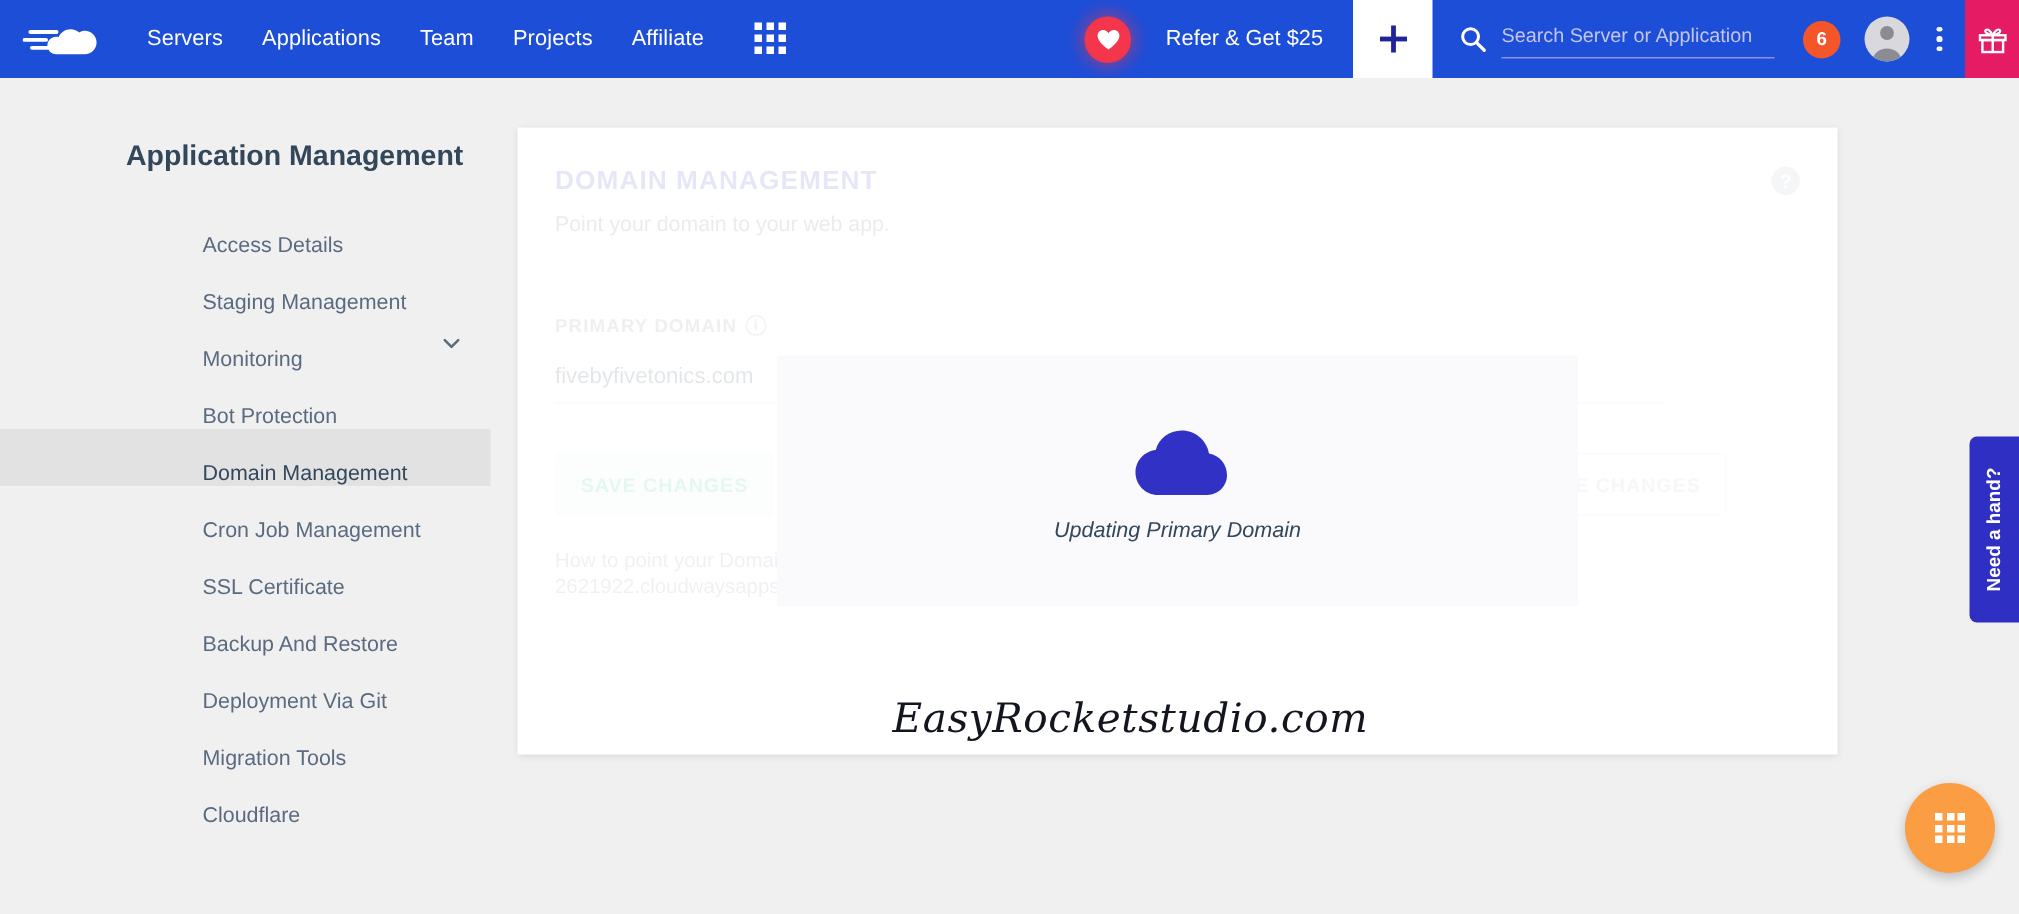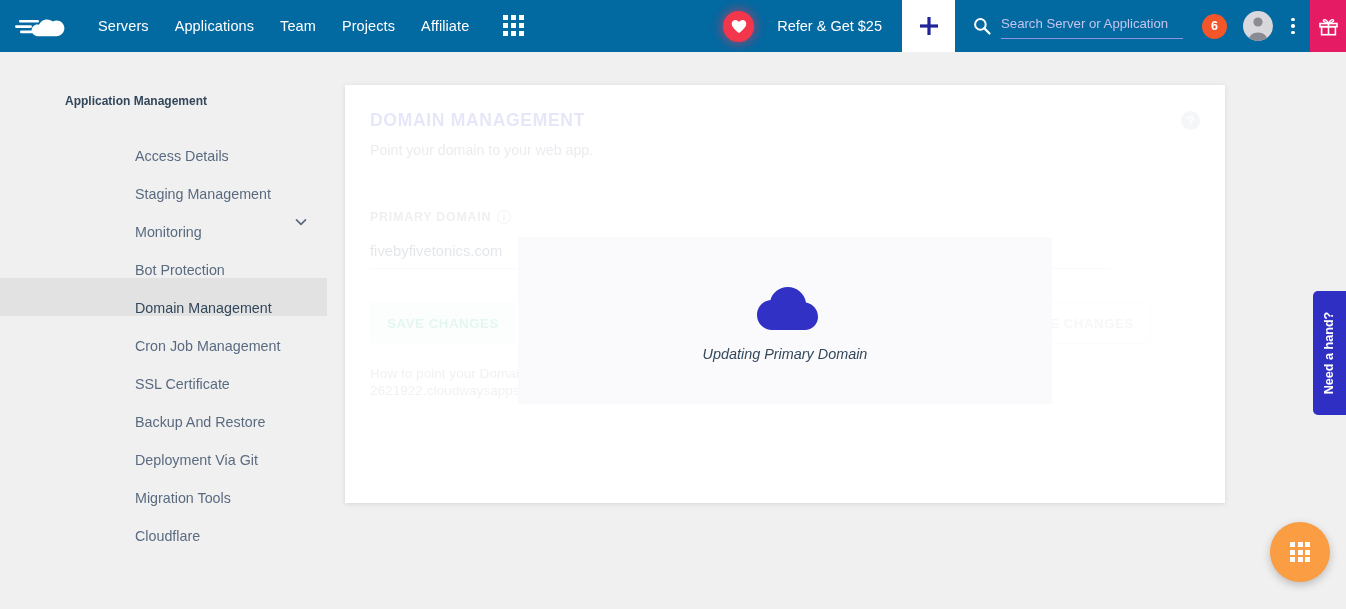--- a/index.html
+++ b/index.html
@@ -7,21 +7,21 @@
     width: 1346px; height: 609px;
     background: #f0f0f0;
     font-family: "Liberation Sans", sans-serif;
     overflow: hidden;
   }
 
   
   .topnav {
     position: absolute; top: 0; left: 0;
     width: 1346px; height: 52px;
-    background: #0369a1;
+    background: #1d4ed8;
     display: flex; align-items: center;
   }
   .logo-wrap {
     width: 96px; height: 52px;
     display: flex; align-items: center; justify-content: center;
     flex: 0 0 auto;
   }
   .logo-svg { display: block; }
   .nav-links { display: flex; align-items: center; gap: 26px; margin-left: 2px; }
   .nav-link {
@@ -97,22 +97,22 @@
     display: flex; align-items: center; justify-content: center;
     margin-left: 6px; cursor: pointer; flex: 0 0 auto;
   }
 
   
   .page { position: absolute; top: 52px; left: 0; width: 1346px; height: 557px; background: #f0f0f0; }
 
   
   .sidebar { position: absolute; left: 0; top: 0; width: 327px; padding-top: 42px; }
   .sidebar-title {
-    font-size: 12px; font-weight: bold; color: #33475b;
-    padding-left: 65px; margin-bottom: 18px;
+    font-size: 19px; font-weight: bold; color: #33475b;
+    padding-left: 84px; margin-bottom: 18px;
   }
   .side-item {
     height: 38px; display: flex; align-items: flex-end;
     padding-left: 135px; padding-right: 18px;
     font-size: 14.3px; color: #5a6b80; cursor: pointer;
     position: relative;
   }
   .side-item.active { background: #e2e2e2; color: #33475b; }
   .chev {
     position: absolute; right: 20px; top: 50%;
@@ -391,20 +391,21 @@
     </div>
 
     <div class="overlay">
       <svg width="70" height="52" viewBox="0 0 70 52">
         <path d="M22 50c-8.3 0-15-6.7-15-15 0-7.8 5.9-14.2 13.5-15C22.3 12.6 29.4 7 37.8 7c9.2 0 16.8 6.7 18.2 15.4C63.1 23.6 68 29.7 68 36.9 68 44.1 62.1 50 54.9 50z" fill="#3231c6"></path>
       </svg>
       <div class="overlay-text">Updating Primary Domain</div>
     </div>
   </div>
 
+  <div class="watermark">EasyRocketstudio.com</div>
 
   <div class="need-hand">
     <span>Need a hand?</span>
   </div>
 
   <div class="fab">
     <div class="fab-grid">
       <i></i>
         <i></i>
         <i></i>

